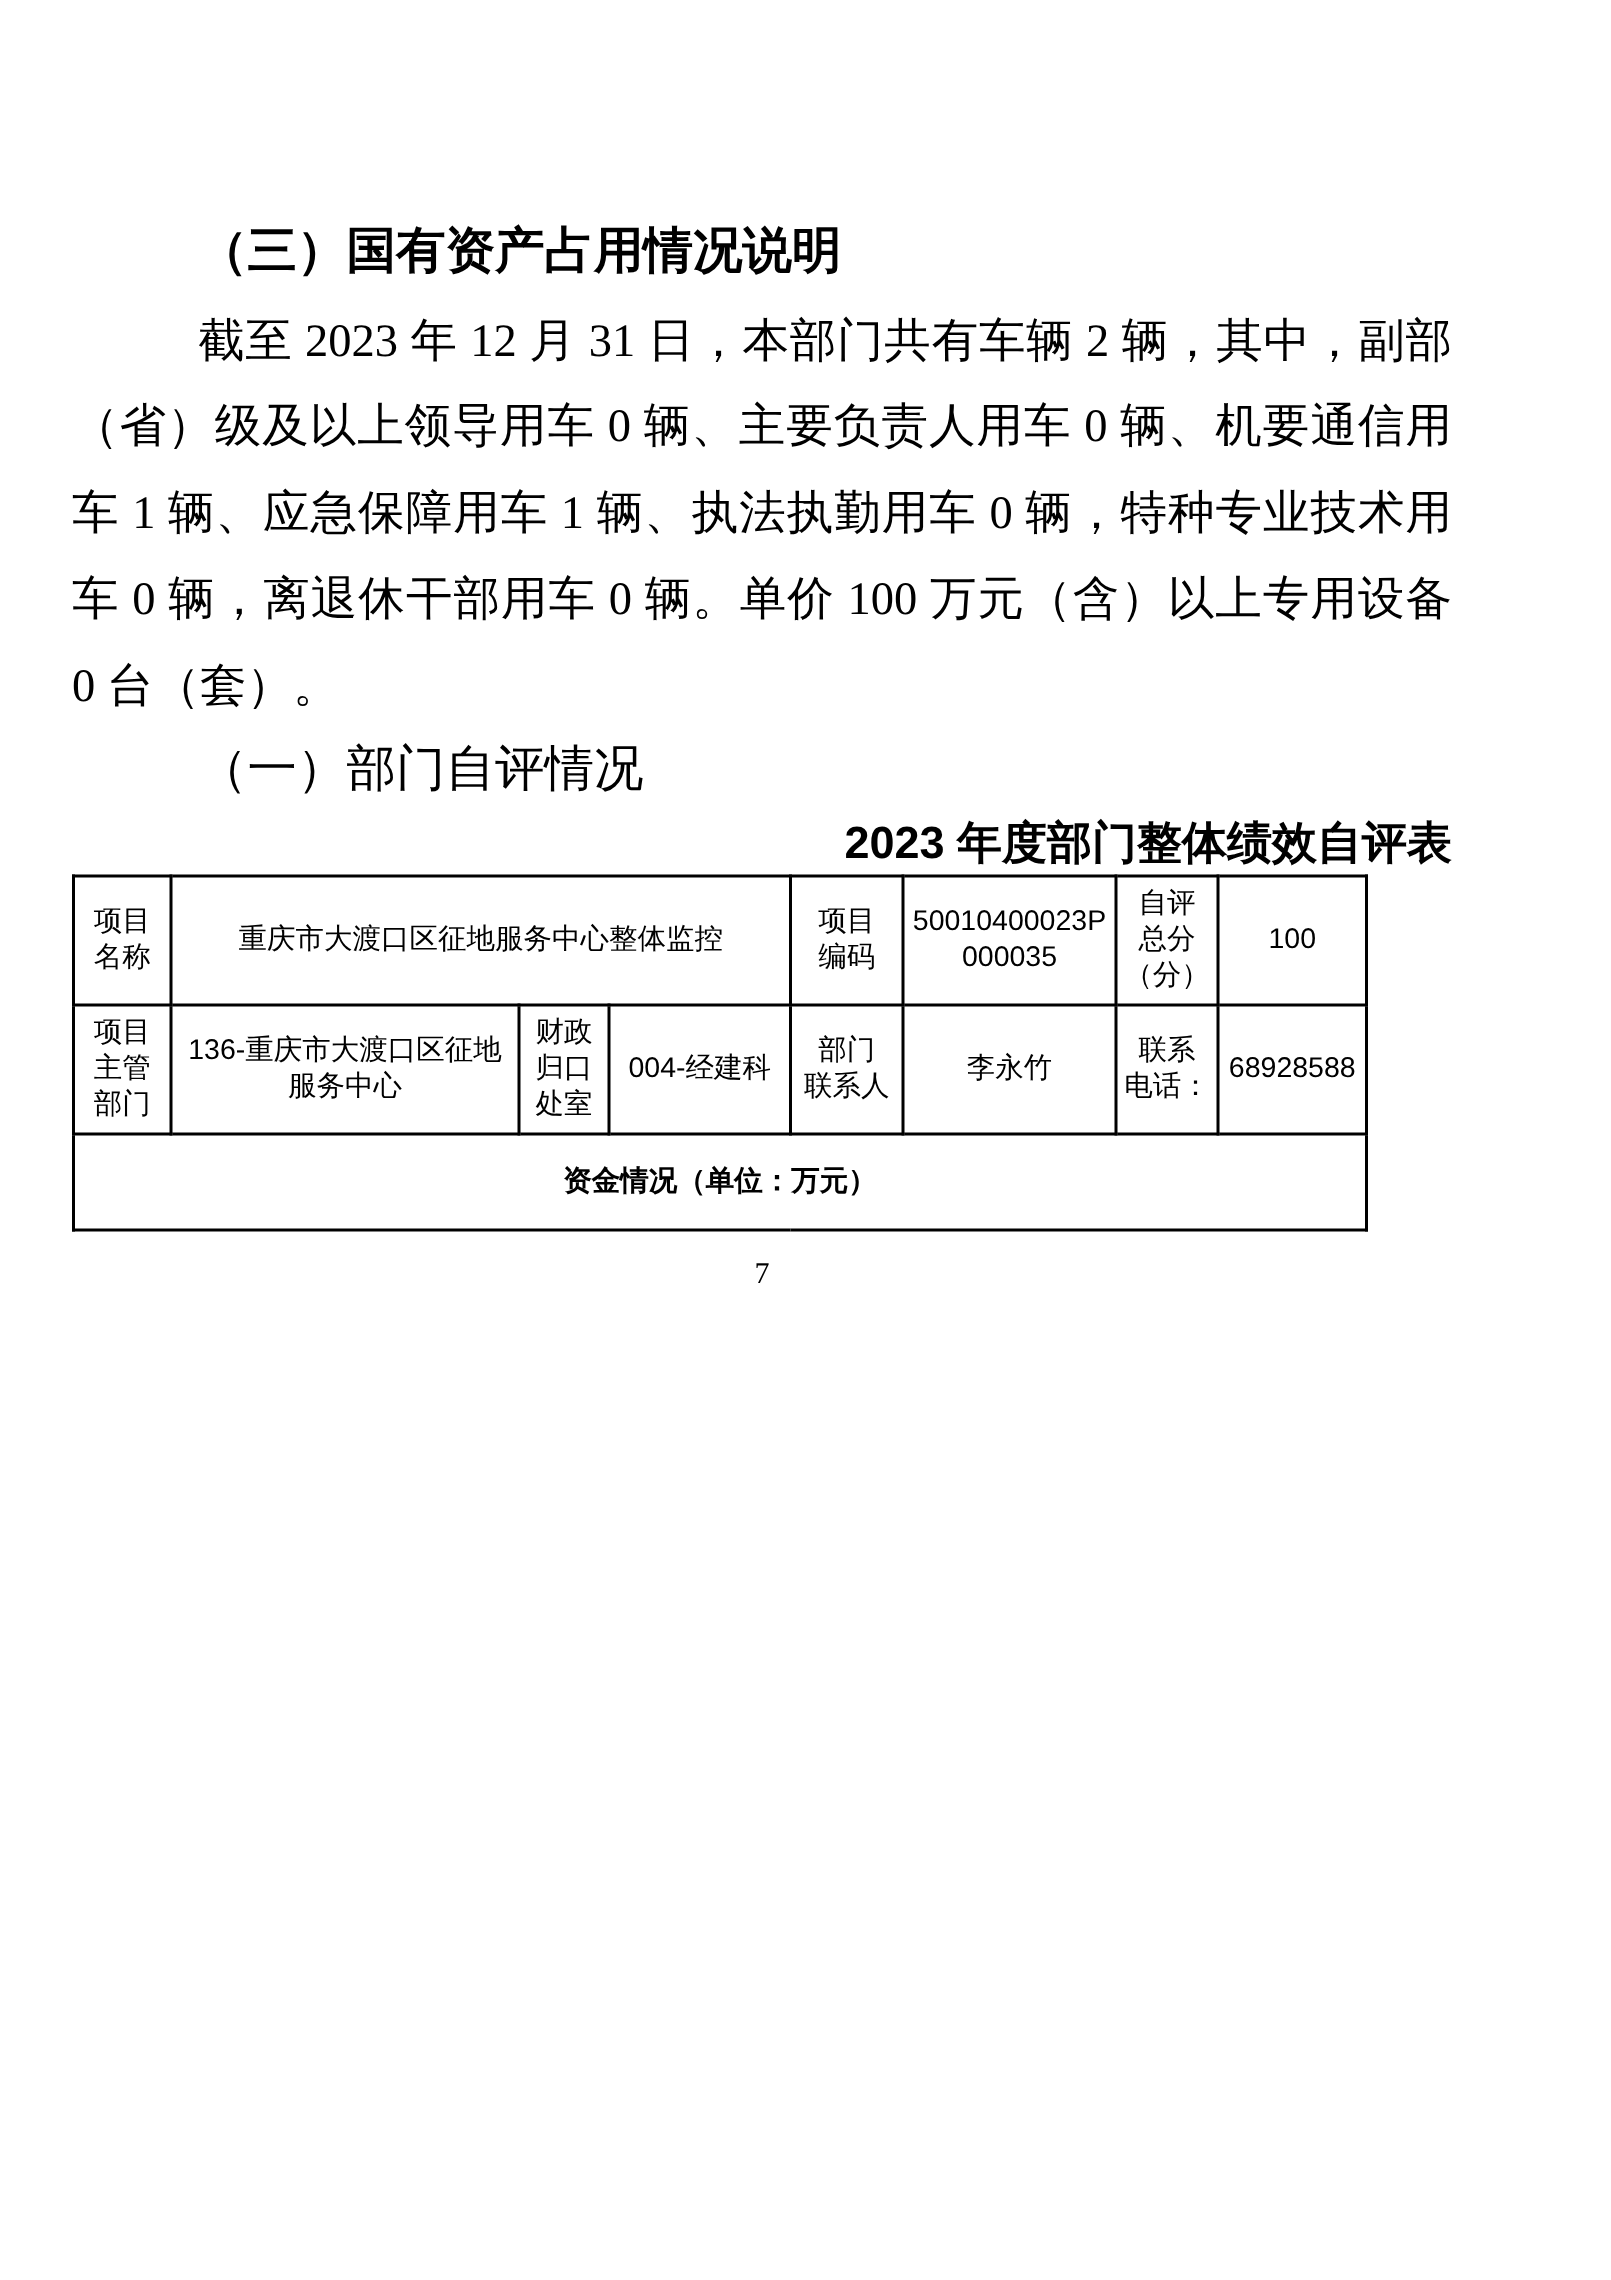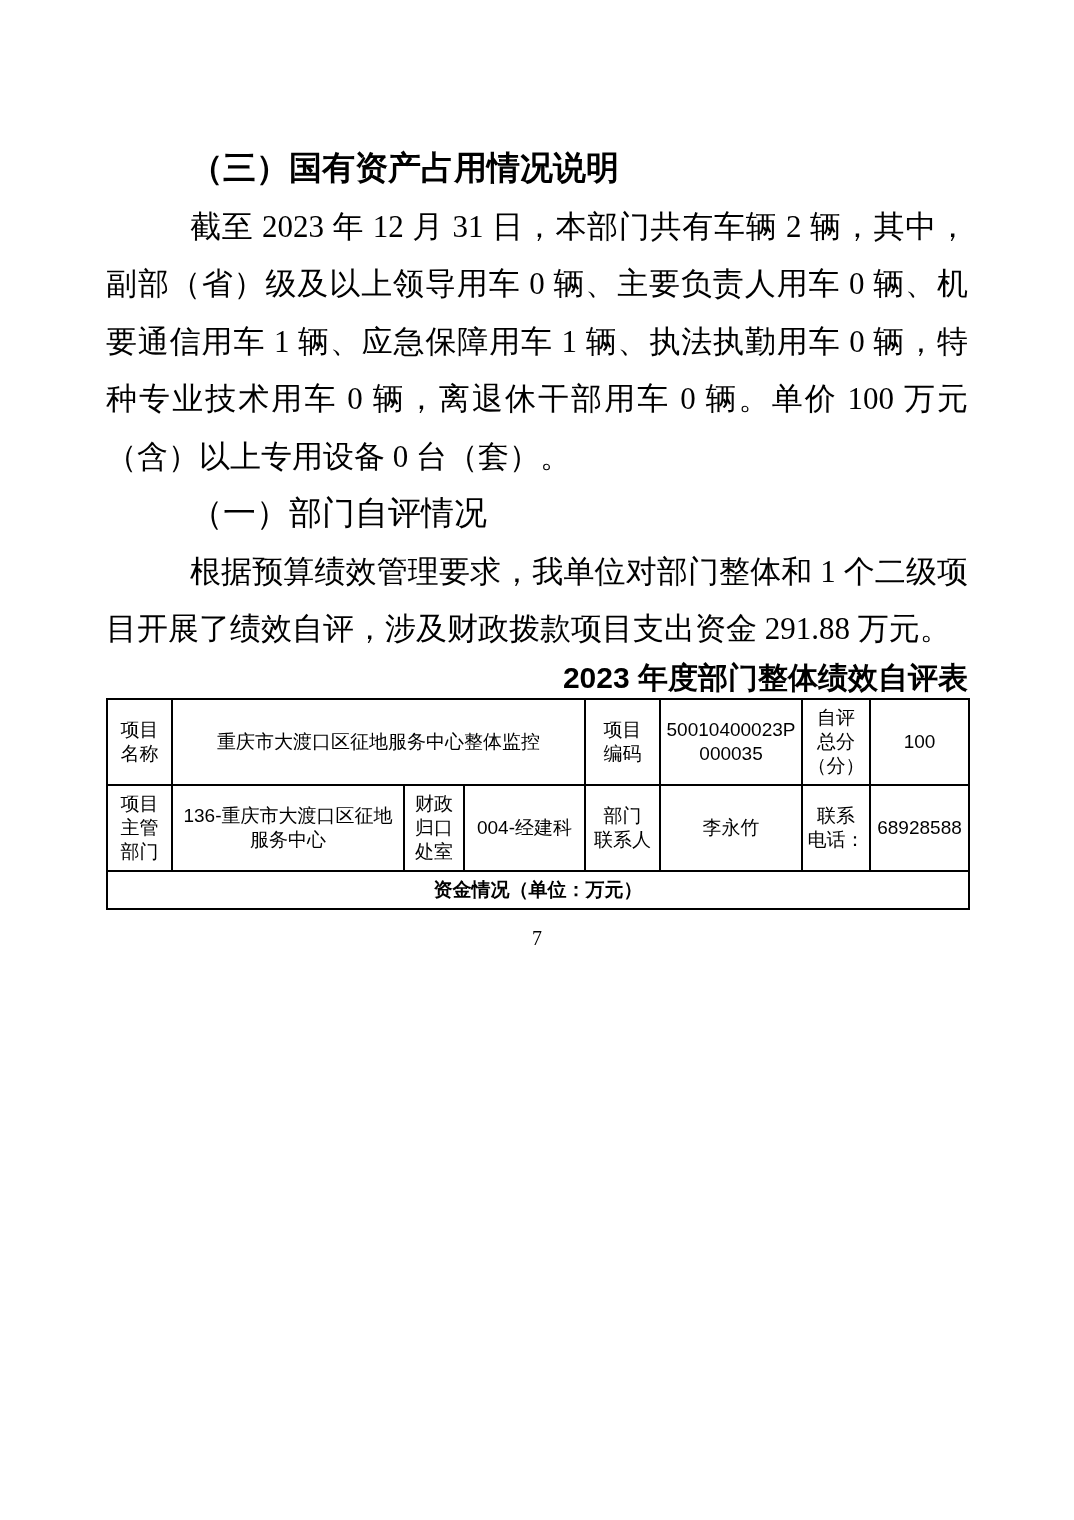--- a/index.html
+++ b/index.html
@@ -8,21 +8,21 @@
     background: #ffffff;
   }
   .page {
     position: relative;
     width: 1074px;
     height: 1520px;
     margin: 0 auto;
     background: #ffffff;
     color: #000000;
     box-sizing: border-box;
-    padding: 140px 106px 0 106px;
+    padding: 140px 106px 0 48px;
     overflow: hidden;
     font-family: "Liberation Serif", "DejaVu Serif", serif;
   }
   .para {
     font-size: 31px;
     line-height: 57.5px;
     text-align: justify;
     text-justify: inter-ideograph;
     text-indent: 84px;
     margin: 0;
@@ -70,21 +70,21 @@
     font-size: 19px;
     line-height: 24px;
     text-align: center;
     vertical-align: middle;
     padding: 2px 3px;
     box-sizing: border-box;
     overflow: hidden;
   }
   tr.row-tall-1 { height: 86px; }
   tr.row-tall-2 { height: 86px; }
-  tr.row-funds  { height: 38px; }
+  tr.row-funds  { height: 64px; }
   td.lbl { white-space: pre-line; }
   td.code-cell { word-break: break-all; border-radius: 19px; }
   td.funds-cell { font-weight: 700; }
   .page-number {
     margin-top: 16px;
     text-align: center;
     font-size: 20px;
     line-height: 24px;
   }
 </style>
@@ -95,21 +95,20 @@
 
   <p class="h-kai">（三）国有资产占用情况说明</p>
 
   <p class="para">截至 2023 年 12 月 31 日，本部门共有车辆 2 辆，其中，副部（省）级及以上领导用车 0 辆、主要负责人用车 0 辆、机要通信用车 1 辆、应急保障用车 1 辆、执法执勤用车 0 辆，特种专业技术用车 0 辆，离退休干部用车 0 辆。单价 100 万元（含）以上专用设备 0 台（套）。</p>
 
 
 
 
   <p class="h-kai-sub">（一）部门自评情况</p>
 
-  <p class="para">根据预算绩效管理要求，我单位对部门整体和 1 个二级项目开展了绩效自评，涉及财政拨款项目支出资金 291.88 万元。</p>
 
   <p class="tbl-title">2023 年度部门整体绩效自评表</p>
 
   <table class="self-eval">
     <colgroup>
       <col style="width:65px">
       <col style="width:232px">
       <col style="width:60px">
       <col style="width:121px">
       <col style="width:75px">

